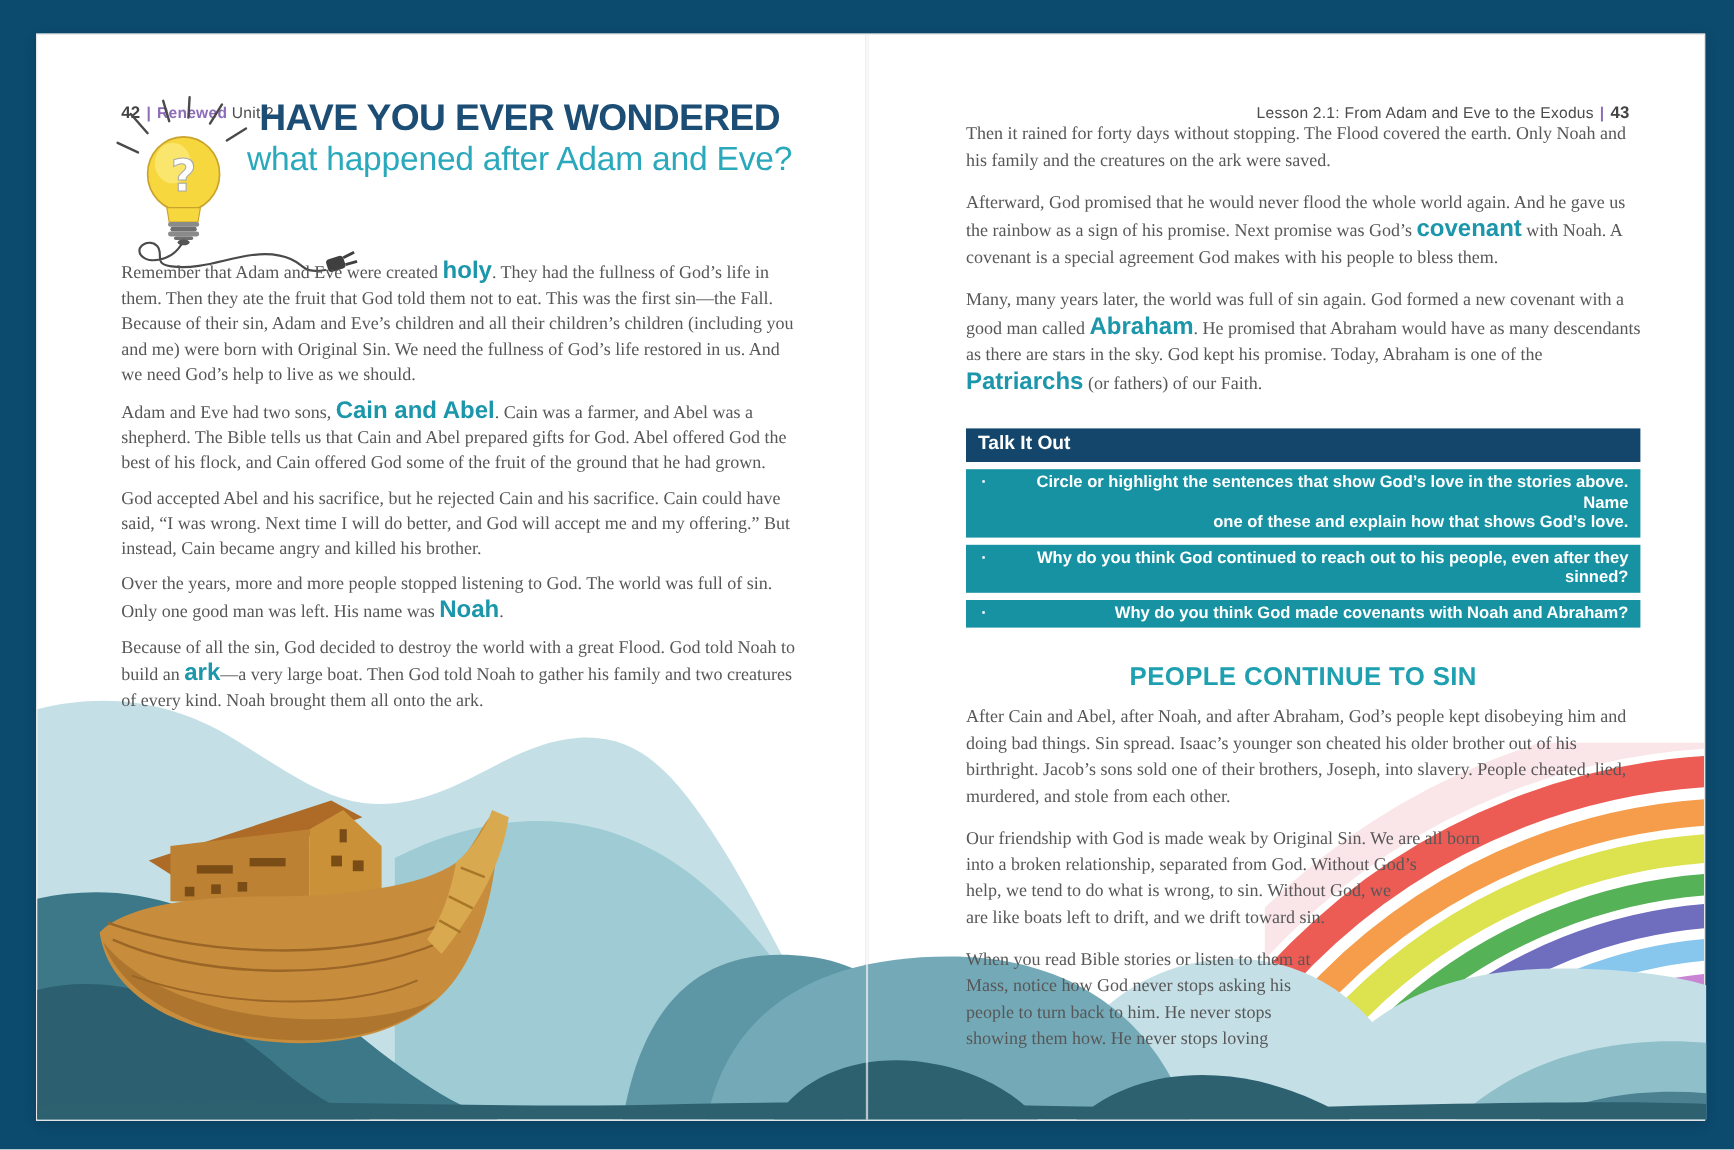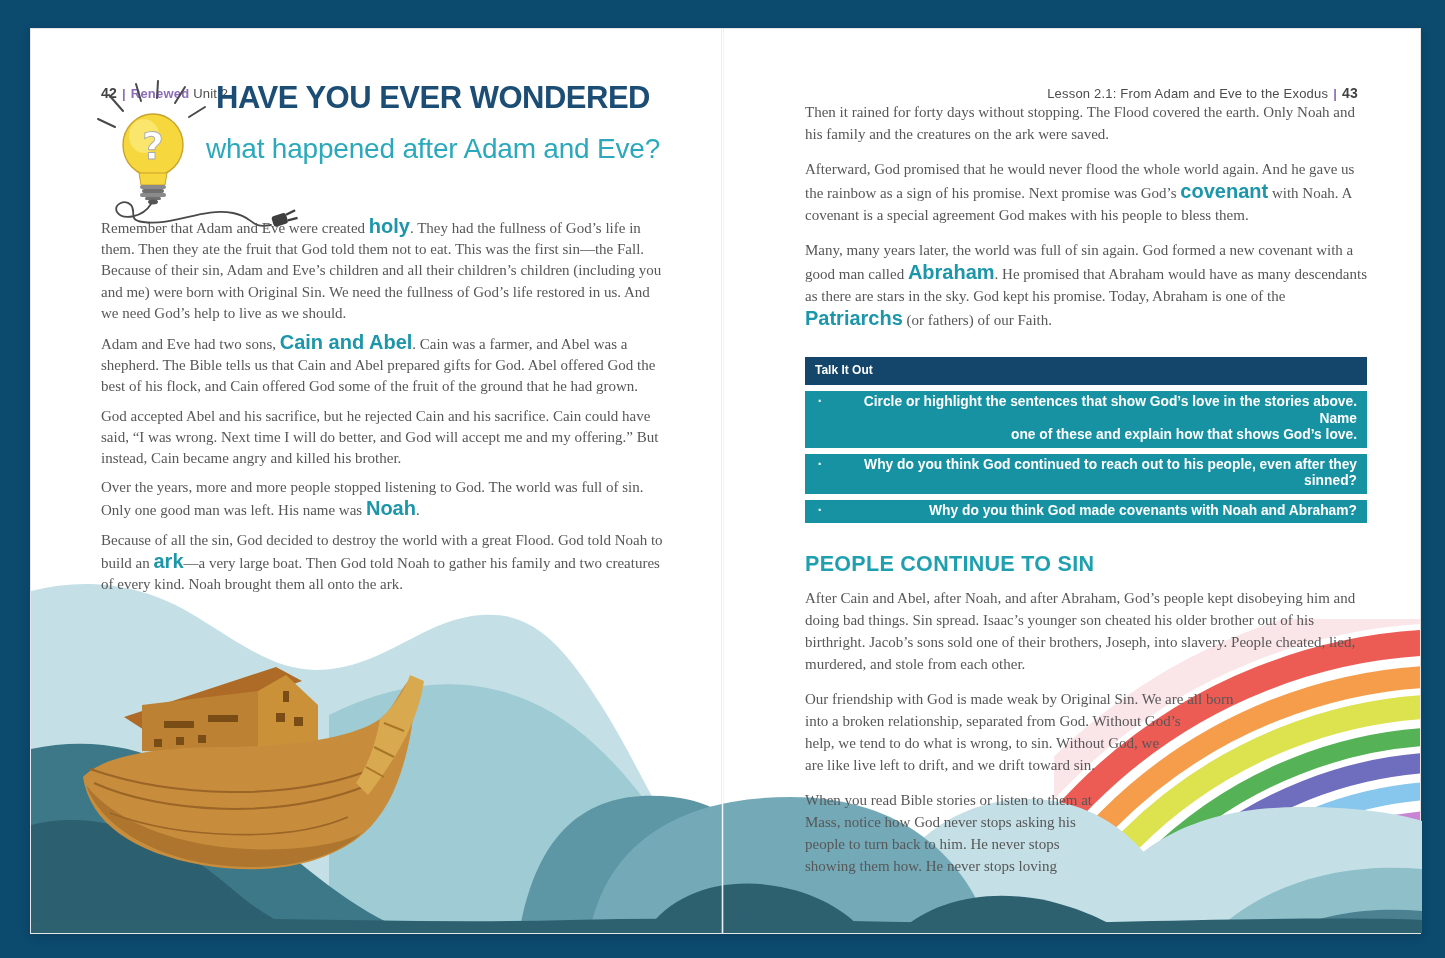--- a/index.html
+++ b/index.html
@@ -17,38 +17,38 @@
   .meta{position:absolute;top:56px;z-index:3;font-family:"Liberation Sans",sans-serif;
         font-size:13px;color:#4c4c4c;letter-spacing:.2px;}
   .meta-left{left:70px;}
   .meta-right{left:765px;width:562px;text-align:right;}
   .pgnum{font-weight:bold;font-size:14px;color:#434343;}
   .pipe{color:#8d6cb8;font-weight:bold;padding:0 5px;}
   .brand{color:#8d6cb8;font-weight:bold;}
   .headline{position:absolute;left:132px;top:52px;width:540px;text-align:center;z-index:3;
             font-family:"Liberation Sans",sans-serif;}
   .headline-1{font-size:31px;font-weight:bold;color:#1c4d74;letter-spacing:-.5px;line-height:34px;}
-  .headline-2{font-size:28px;font-weight:500;color:#2ba9bc;letter-spacing:-.2px;line-height:32px;margin-top:18px;}
+  .headline-2{font-size:28px;font-weight:500;color:#2ba9bc;letter-spacing:-.2px;line-height:32px;margin-top:2px;}
   .body-col{position:absolute;z-index:3;font-size:15px;line-height:21.2px;color:#575757;}
   .body-left{left:70px;top:187px;width:566px;}
   .body-right{left:774px;top:72px;width:562px;line-height:22px;}
   .body-col p{margin:0 0 8px 0;}
   .body-right p{margin:0 0 13px 0;}
   .kw{font-family:"Liberation Sans",sans-serif;font-weight:bold;color:#1b96aa;font-size:20px;}
   .preline{white-space:pre-line;}
   
   .talk{margin-top:26px;font-family:"Liberation Sans",sans-serif;}
-  .talk-header{background:#14466b;color:#fff;font-weight:bold;font-size:12px;
+  .talk-header{background:#14466b;color:#fff;font-weight:bold;font-size:16px;
                padding:2px 10px 4px 10px;}
   .talk-item{background:#1692a2;color:#fff;font-weight:bold;font-size:13.8px;line-height:16.5px;
              margin-top:6px;padding:3px 10px 4px 8px;display:flex;}
   .talk-dot{width:14px;flex:0 0 14px;text-align:center;}
   .talk-text{flex:1;white-space:pre-line;text-align:right;}
   
-  .section-heading{margin:30px 0 12px 0;text-align:left;font-family:"Liberation Sans",sans-serif;
+  .section-heading{margin:30px 0 12px 0;text-align:center;font-family:"Liberation Sans",sans-serif;
                    font-weight:bold;font-size:21.5px;letter-spacing:.3px;color:#1fa0b1;}
 </style>
 </head>
 <body>
 
 <div class="stage">
   <div class="spread">
 
     <div class="rainbow">
       <svg width="366" height="252" viewBox="0 0 366 252" fill="none">
@@ -175,21 +175,21 @@
           <span class="talk-dot">·</span>
           <span class="talk-text">Why do you think God made covenants with Noah and Abraham?</span>
         </div>
       </div>
 
       <div class="section-heading">PEOPLE CONTINUE TO SIN</div>
       <p>After Cain and Abel, after Noah, and after Abraham, God’s people kept disobeying him and doing bad things. Sin spread. Isaac’s younger son cheated his older brother out of his birthright. Jacob’s sons sold one of their brothers, Joseph, into slavery. People cheated, lied, murdered, and stole from each other.</p>
       <p class="preline">Our friendship with God is made weak by Original Sin. We are all born
 into a broken relationship, separated from God. Without God’s
 help, we tend to do what is wrong, to sin. Without God, we
-are like live left to drift, and we drift toward sin.</p>
+are like boats left to drift, and we drift toward sin.</p>
       <p class="preline">When you read Bible stories or listen to them at
 Mass, notice how God never stops asking his
 people to turn back to him. He never stops
 showing them how. He never stops loving</p>
     </div>
 
     <div class="gutter"></div>
   </div>
 </div>
 

